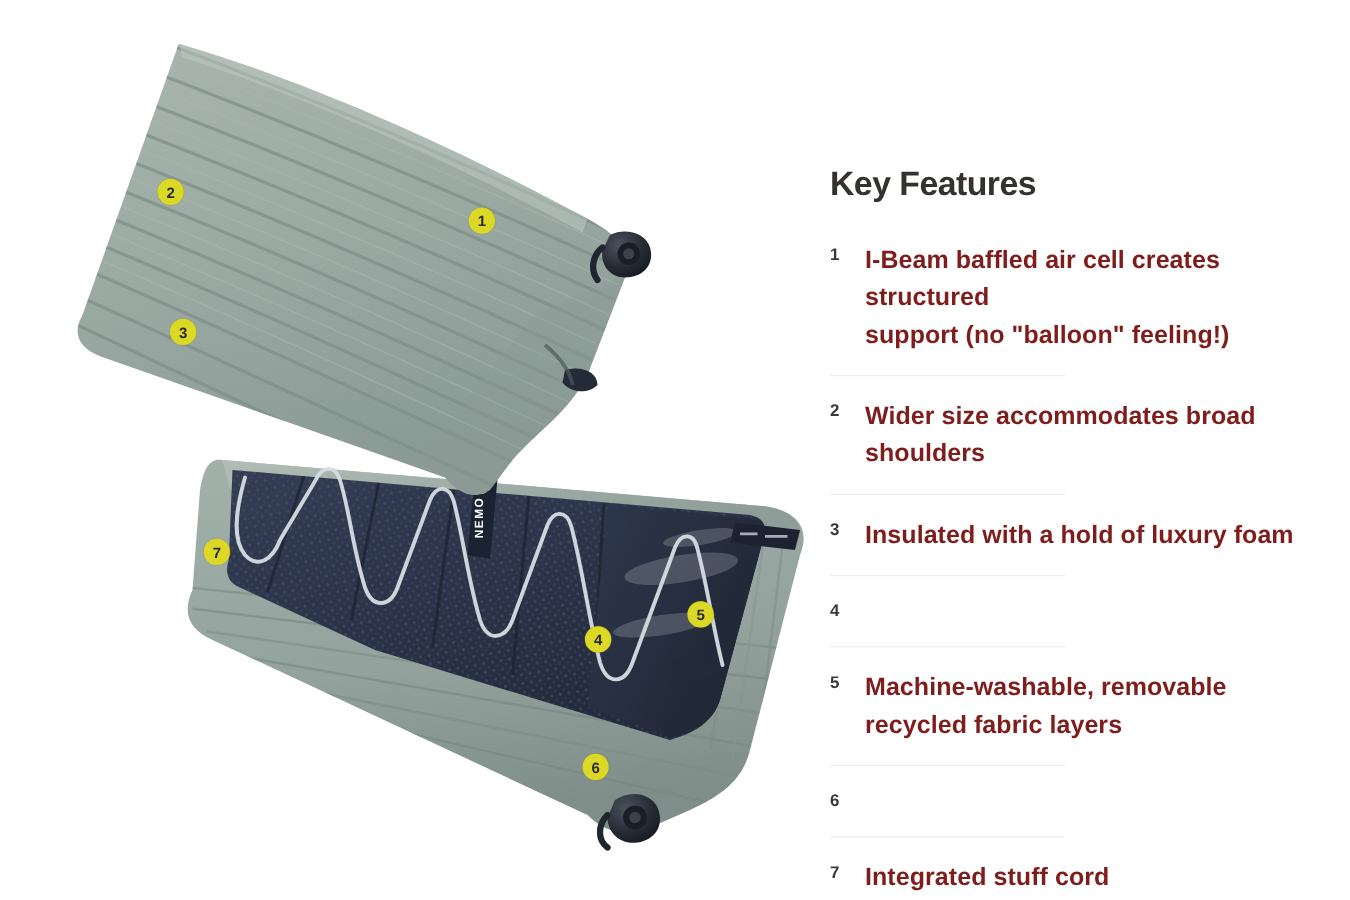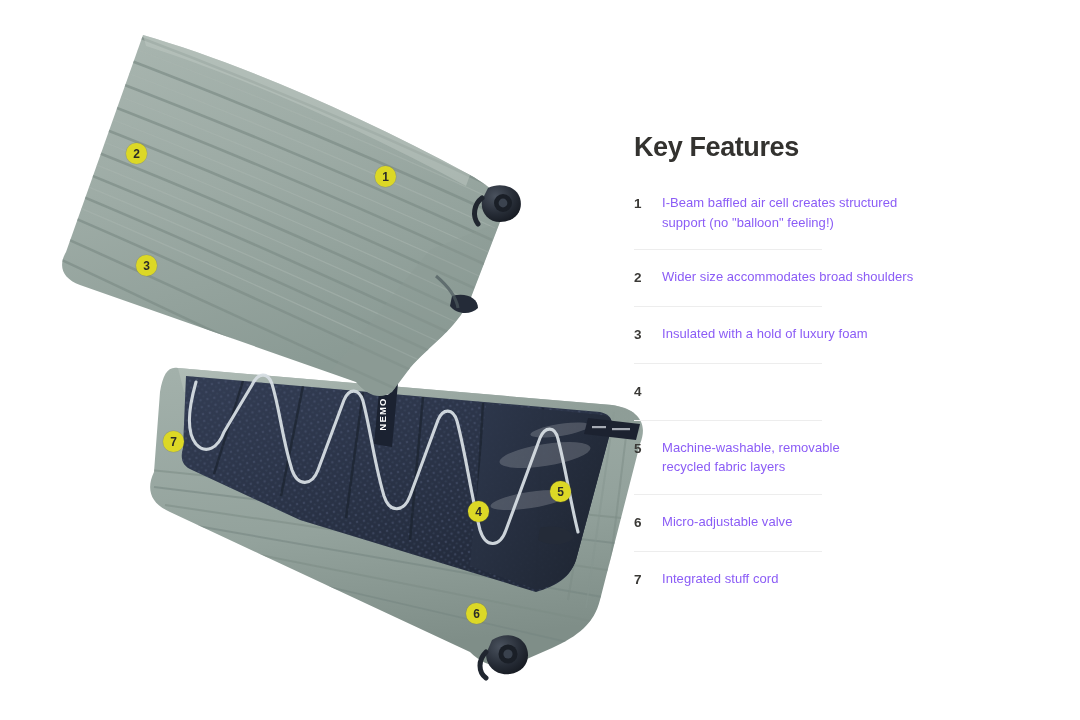--- a/index.html
+++ b/index.html
@@ -28,21 +28,21 @@
     font-weight:700;
     font-family:"Liberation Sans", sans-serif;
     display:flex;align-items:center;justify-content:center;
     line-height:1;
     box-shadow:0 0 0 0.5px rgba(140,138,30,.35);
   }
 
   
   #features{
     position:absolute;
-    left:632px;top:132px;
+    left:662px;top:132px;
     width:396px;
   }
   #features-title{
     font-size:27px;
     font-weight:700;
     color:#33322f;
     letter-spacing:-0.4px;
     margin:0 0 30px 2px;
   }
   .feature-row{
@@ -53,25 +53,26 @@
   .feature-num{
     width:28px;
     flex:0 0 28px;
     font-size:13.5px;
     font-weight:700;
     color:#3a3936;
     line-height:1.55;
     padding-top:1px;
   }
   .feature-text{
-    font-size:13px;
-    color:#8b5cf6;
+    font-size:20px;
+    color:#7f1d1d;
     line-height:1.5;
     letter-spacing:0.05px;
     white-space:pre-line;
+    font-weight:bold;
   }
   .divider{
     height:1px;
     background:#ededed;
     width:188px;
     margin:17px 0 17px 2px;
   }
 </style>
 </head>
 <body>
@@ -328,21 +329,20 @@
 
     <div class="feature-row">
       <div class="feature-num">5</div>
       <div class="feature-text">Machine-washable, removable
 recycled fabric layers</div>
     </div>
     <div class="divider"></div>
 
     <div class="feature-row">
       <div class="feature-num">6</div>
-      <div class="feature-text">Micro-adjustable valve</div>
     </div>
     <div class="divider"></div>
 
     <div class="feature-row">
       <div class="feature-num">7</div>
       <div class="feature-text">Integrated stuff cord</div>
     </div>
   </div>
 
 </div>

